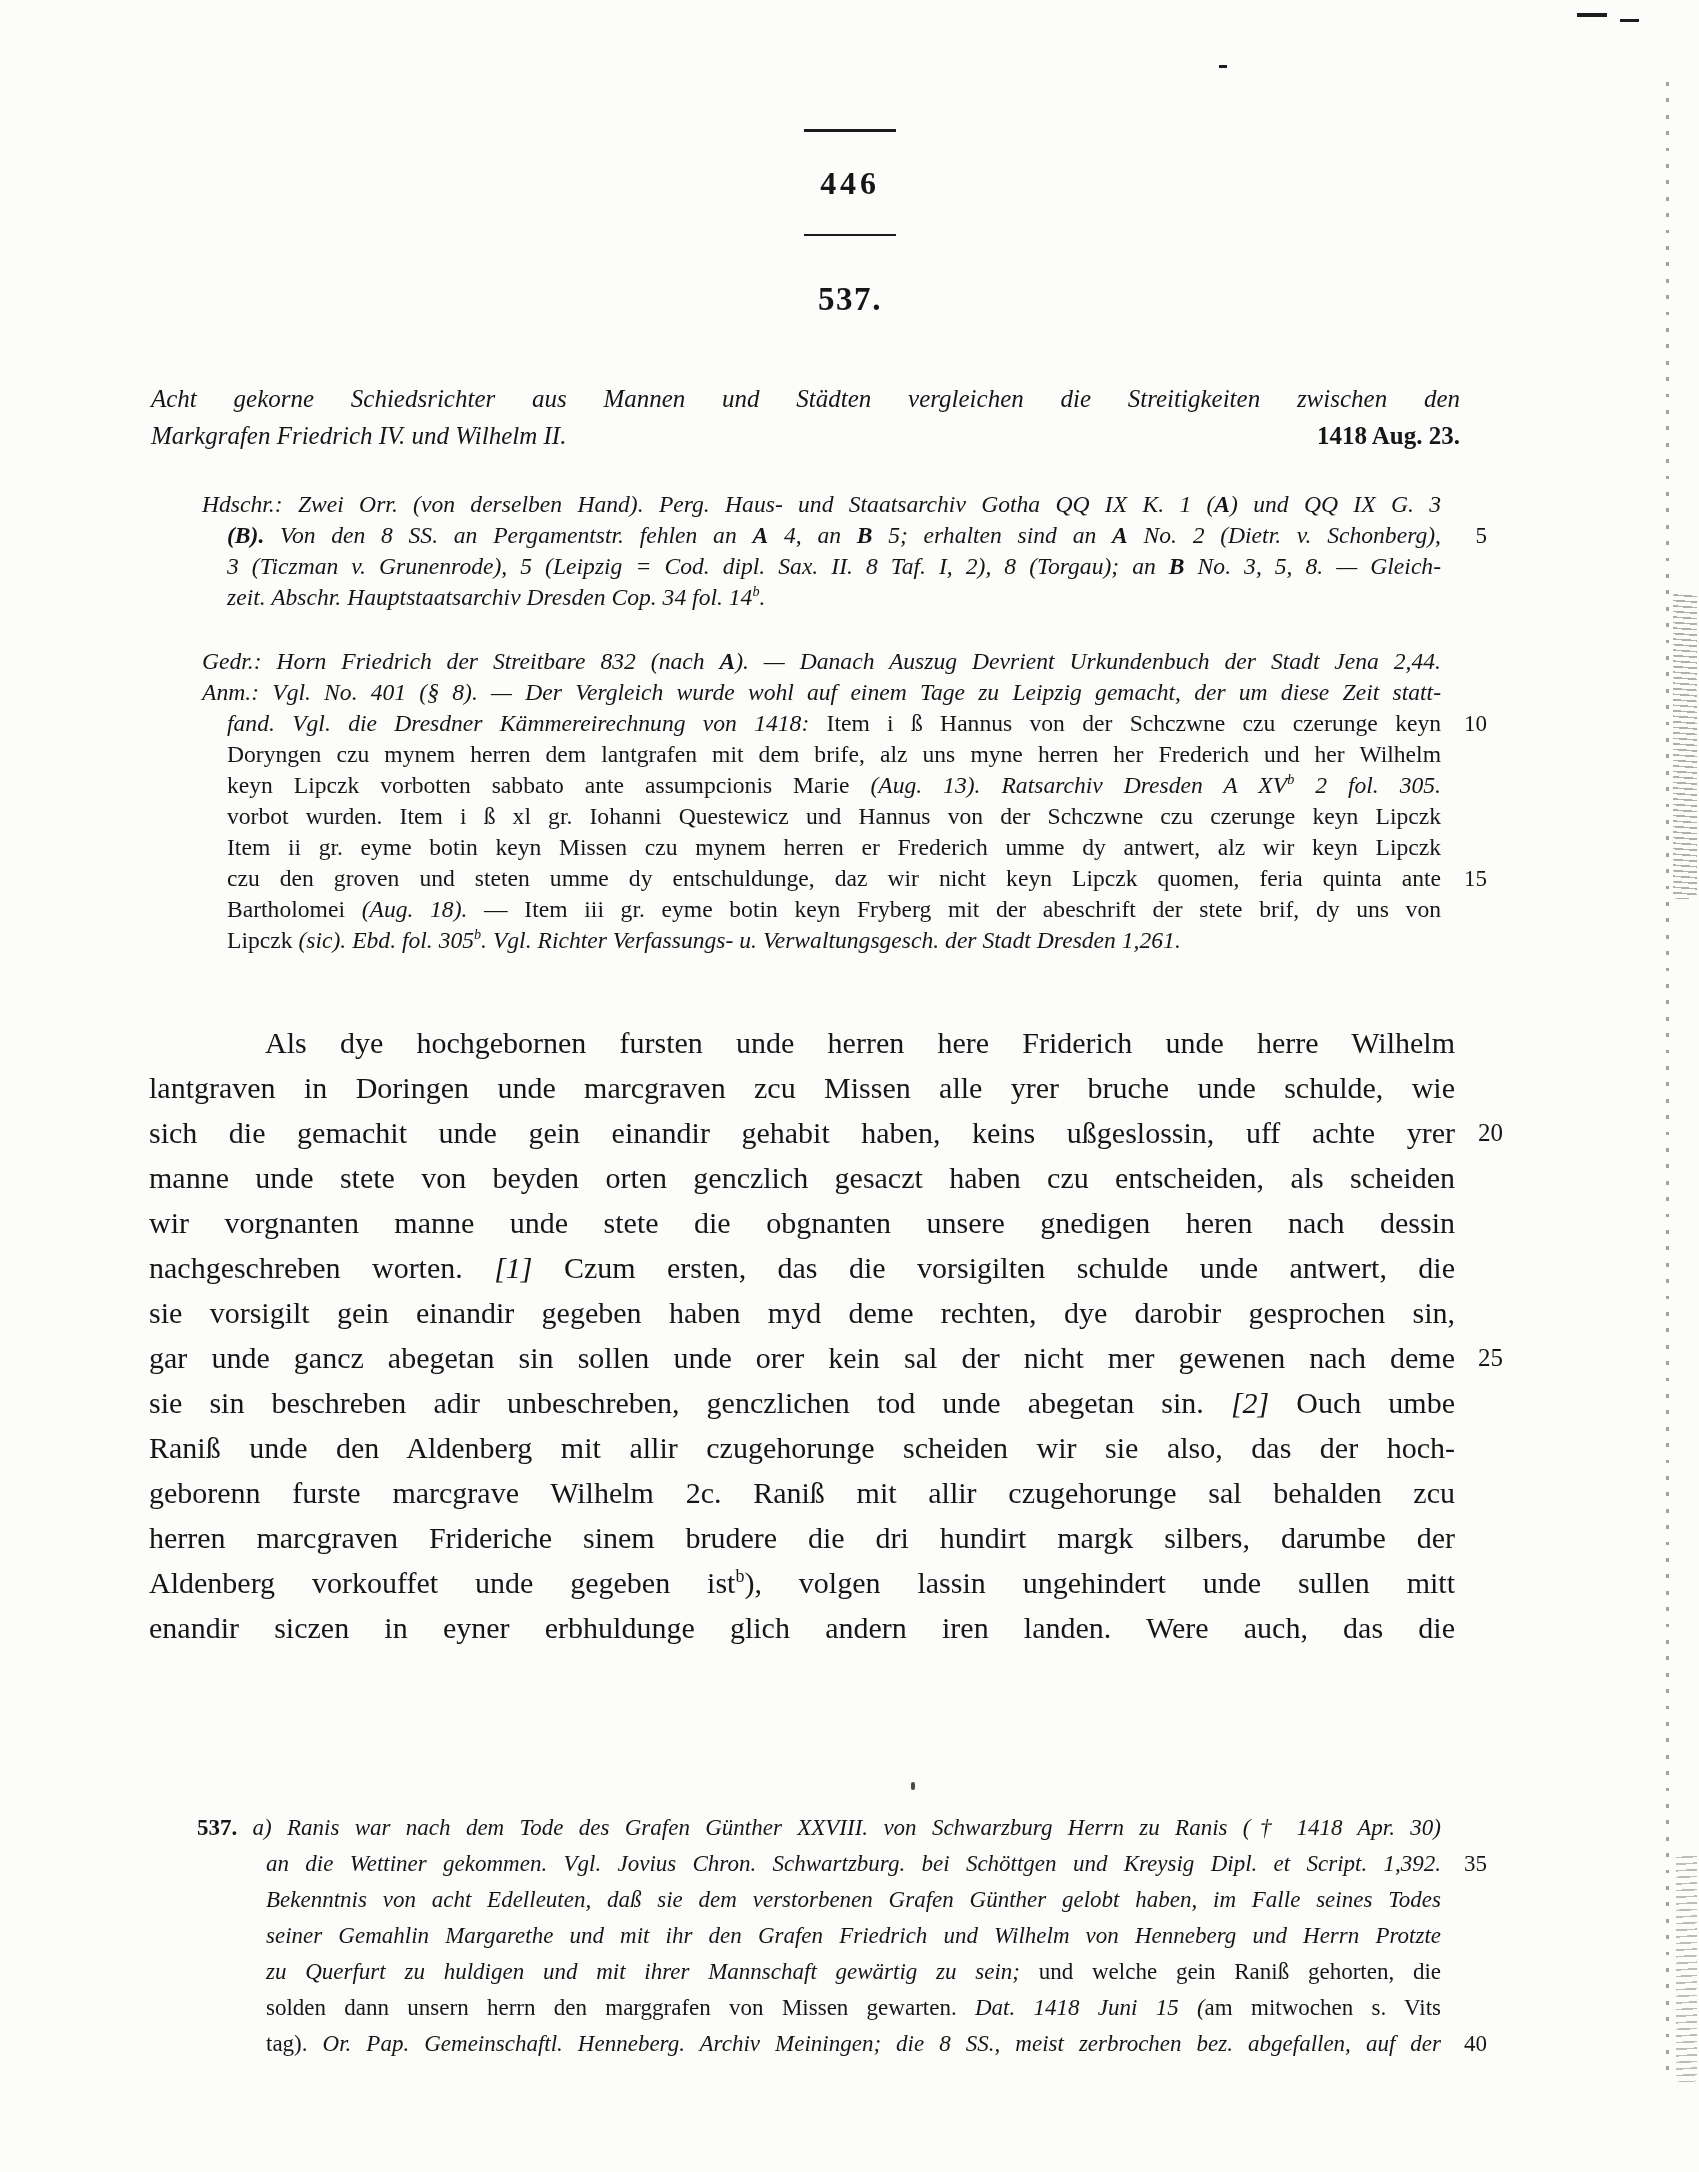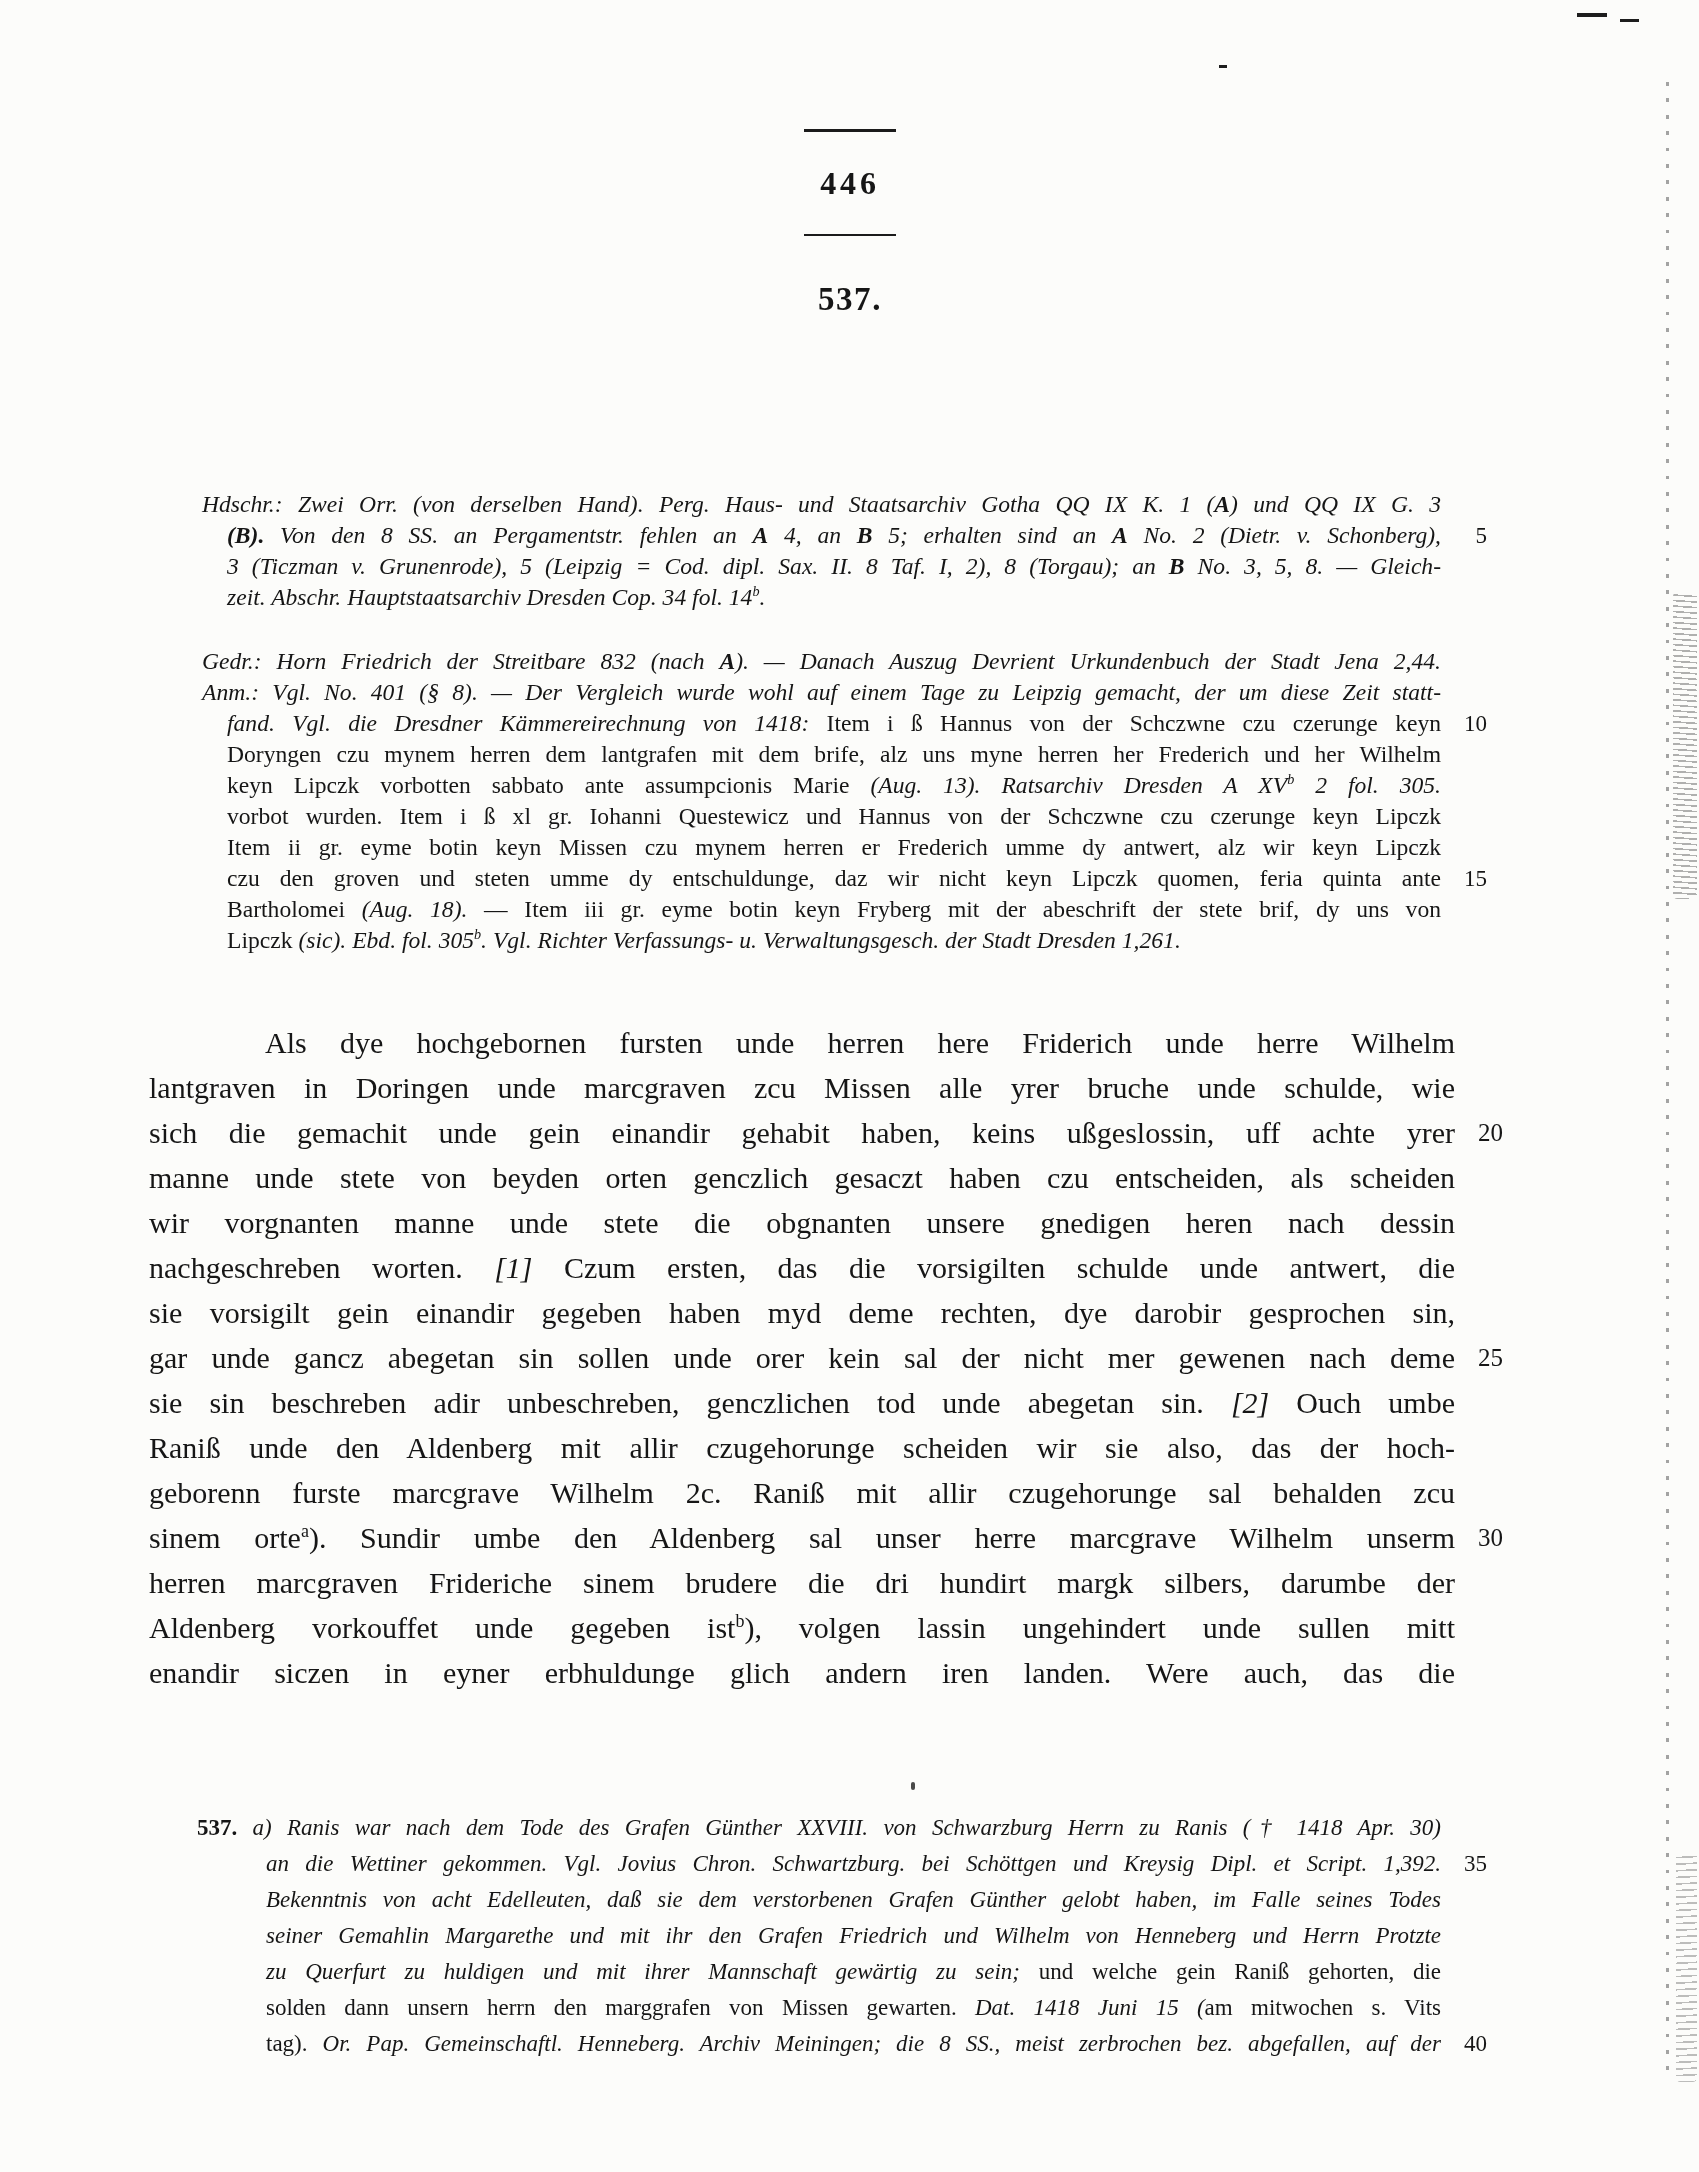--- a/index.html
+++ b/index.html
@@ -91,20 +91,27 @@
 <div class="page">
 
   <div class="running-head">
     <span class="head-rule"></span>
     <span class="pageno">446</span>
     <span class="head-rule"></span>
   </div>
 
   <div class="doc-number">537.</div>
 
+  <div class="summary">
+      <div class="line first"><span class="it">Acht gekorne Schiedsrichter aus Mannen und Städten vergleichen die Streitigkeiten zwischen den</span></div>
+      <div class="line last flex">
+        <span><span class="it">Markgrafen Friedrich IV. und Wilhelm II.</span></span>
+        <span><span class="bd">1418 Aug. 23.</span></span>
+      </div>
+    </div>
 
   <div class="apparatus sec-hdschr">
       <div class="line first"><span class="it">Hdschr.: Zwei Orr. (von derselben Hand). Perg. Haus- und Staatsarchiv Gotha QQ IX K. 1 (</span><span class="bd it">A</span><span class="it">) und QQ IX G. 3</span></div>
       <div class="line"><span class="bd it">(B).</span><span class="it"> Von den 8 SS. an Pergamentstr. fehlen an </span><span class="bd it">A</span><span class="it"> 4, an </span><span class="bd it">B</span><span class="it"> 5; erhalten sind an </span><span class="bd it">A</span><span class="it"> No. 2 (Dietr. v. Schonberg),</span><span class="mnum">5</span></div>
       <div class="line"><span class="it">3 (Ticzman v. Grunenrode), 5 (Leipzig = Cod. dipl. Sax. II. 8 Taf. I, 2), 8 (Torgau); an </span><span class="bd it">B</span><span class="it"> No. 3, 5, 8. — Gleich-</span></div>
       <div class="line last"><span class="it">zeit. Abschr. Hauptstaatsarchiv Dresden Cop. 34 fol. 14</span><span class="sup it">b</span><span class="it">.</span></div>
     </div>
 
   <div class="apparatus sec-gedr">
       <div class="line first"><span class="it">Gedr.: Horn Friedrich der Streitbare 832 (nach </span><span class="bd it">A</span><span class="it">). — Danach Auszug Devrient Urkundenbuch der Stadt Jena 2,44.</span></div>
@@ -127,21 +134,20 @@
       <div class="line"><span>lantgraven in Doringen unde marcgraven zcu Missen alle yrer bruche unde schulde, wie</span></div>
       <div class="line"><span>sich die gemachit unde gein einandir gehabit haben, keins ußgeslossin, uff achte yrer</span><span class="mnum">20</span></div>
       <div class="line"><span>manne unde stete von beyden orten genczlich gesaczt haben czu entscheiden, als scheiden</span></div>
       <div class="line"><span>wir vorgnanten manne unde stete die obgnanten unsere gnedigen heren nach dessin</span></div>
       <div class="line"><span>nachgeschreben worten. </span><span class="it">[1]</span><span> Czum ersten, das die vorsigilten schulde unde antwert, die</span></div>
       <div class="line"><span>sie vorsigilt gein einandir gegeben haben myd deme rechten, dye darobir gesprochen sin,</span></div>
       <div class="line"><span>gar unde gancz abegetan sin sollen unde orer kein sal der nicht mer gewenen nach deme</span><span class="mnum">25</span></div>
       <div class="line"><span>sie sin beschreben adir unbeschreben, genczlichen tod unde abegetan sin. </span><span class="it">[2]</span><span> Ouch umbe</span></div>
       <div class="line"><span>Raniß unde den Aldenberg mit allir czugehorunge scheiden wir sie also, das der hoch-</span></div>
       <div class="line"><span>geborenn furste marcgrave Wilhelm 2c. Raniß mit allir czugehorunge sal behalden zcu</span></div>
-      <div class="line"><span>sinem orte</span><span class="sup">a</span><span>). Sundir umbe den Aldenberg sal unser herre marcgrave Wilhelm unserm</span><span class="mnum">30</span></div>
       <div class="line"><span>herren marcgraven Frideriche sinem brudere die dri hundirt margk silbers, darumbe der</span></div>
       <div class="line"><span>Aldenberg vorkouffet unde gegeben ist</span><span class="sup">b</span><span>), volgen lassin ungehindert unde sullen mitt</span></div>
       <div class="line"><span>enandir siczen in eyner erbhuldunge glich andern iren landen. Were auch, das die</span></div>
     </div>
 
   <div class="footnotes">
       <div class="line first"><span class="bd">537.</span><span class="it"> a) Ranis war nach dem Tode des Grafen Günther XXVIII. von Schwarzburg Herrn zu Ranis († 1418 Apr. 30)</span></div>
       <div class="line"><span class="it">an die Wettiner gekommen. Vgl. Jovius Chron. Schwartzburg. bei Schöttgen und Kreysig Dipl. et Script. 1,392.</span><span class="mnum">35</span></div>
       <div class="line"><span class="it">Bekenntnis von acht Edelleuten, daß sie dem verstorbenen Grafen Günther gelobt haben, im Falle seines Todes</span></div>
       <div class="line"><span class="it">seiner Gemahlin Margarethe und mit ihr den Grafen Friedrich und Wilhelm von Henneberg und Herrn Protzte</span></div>

